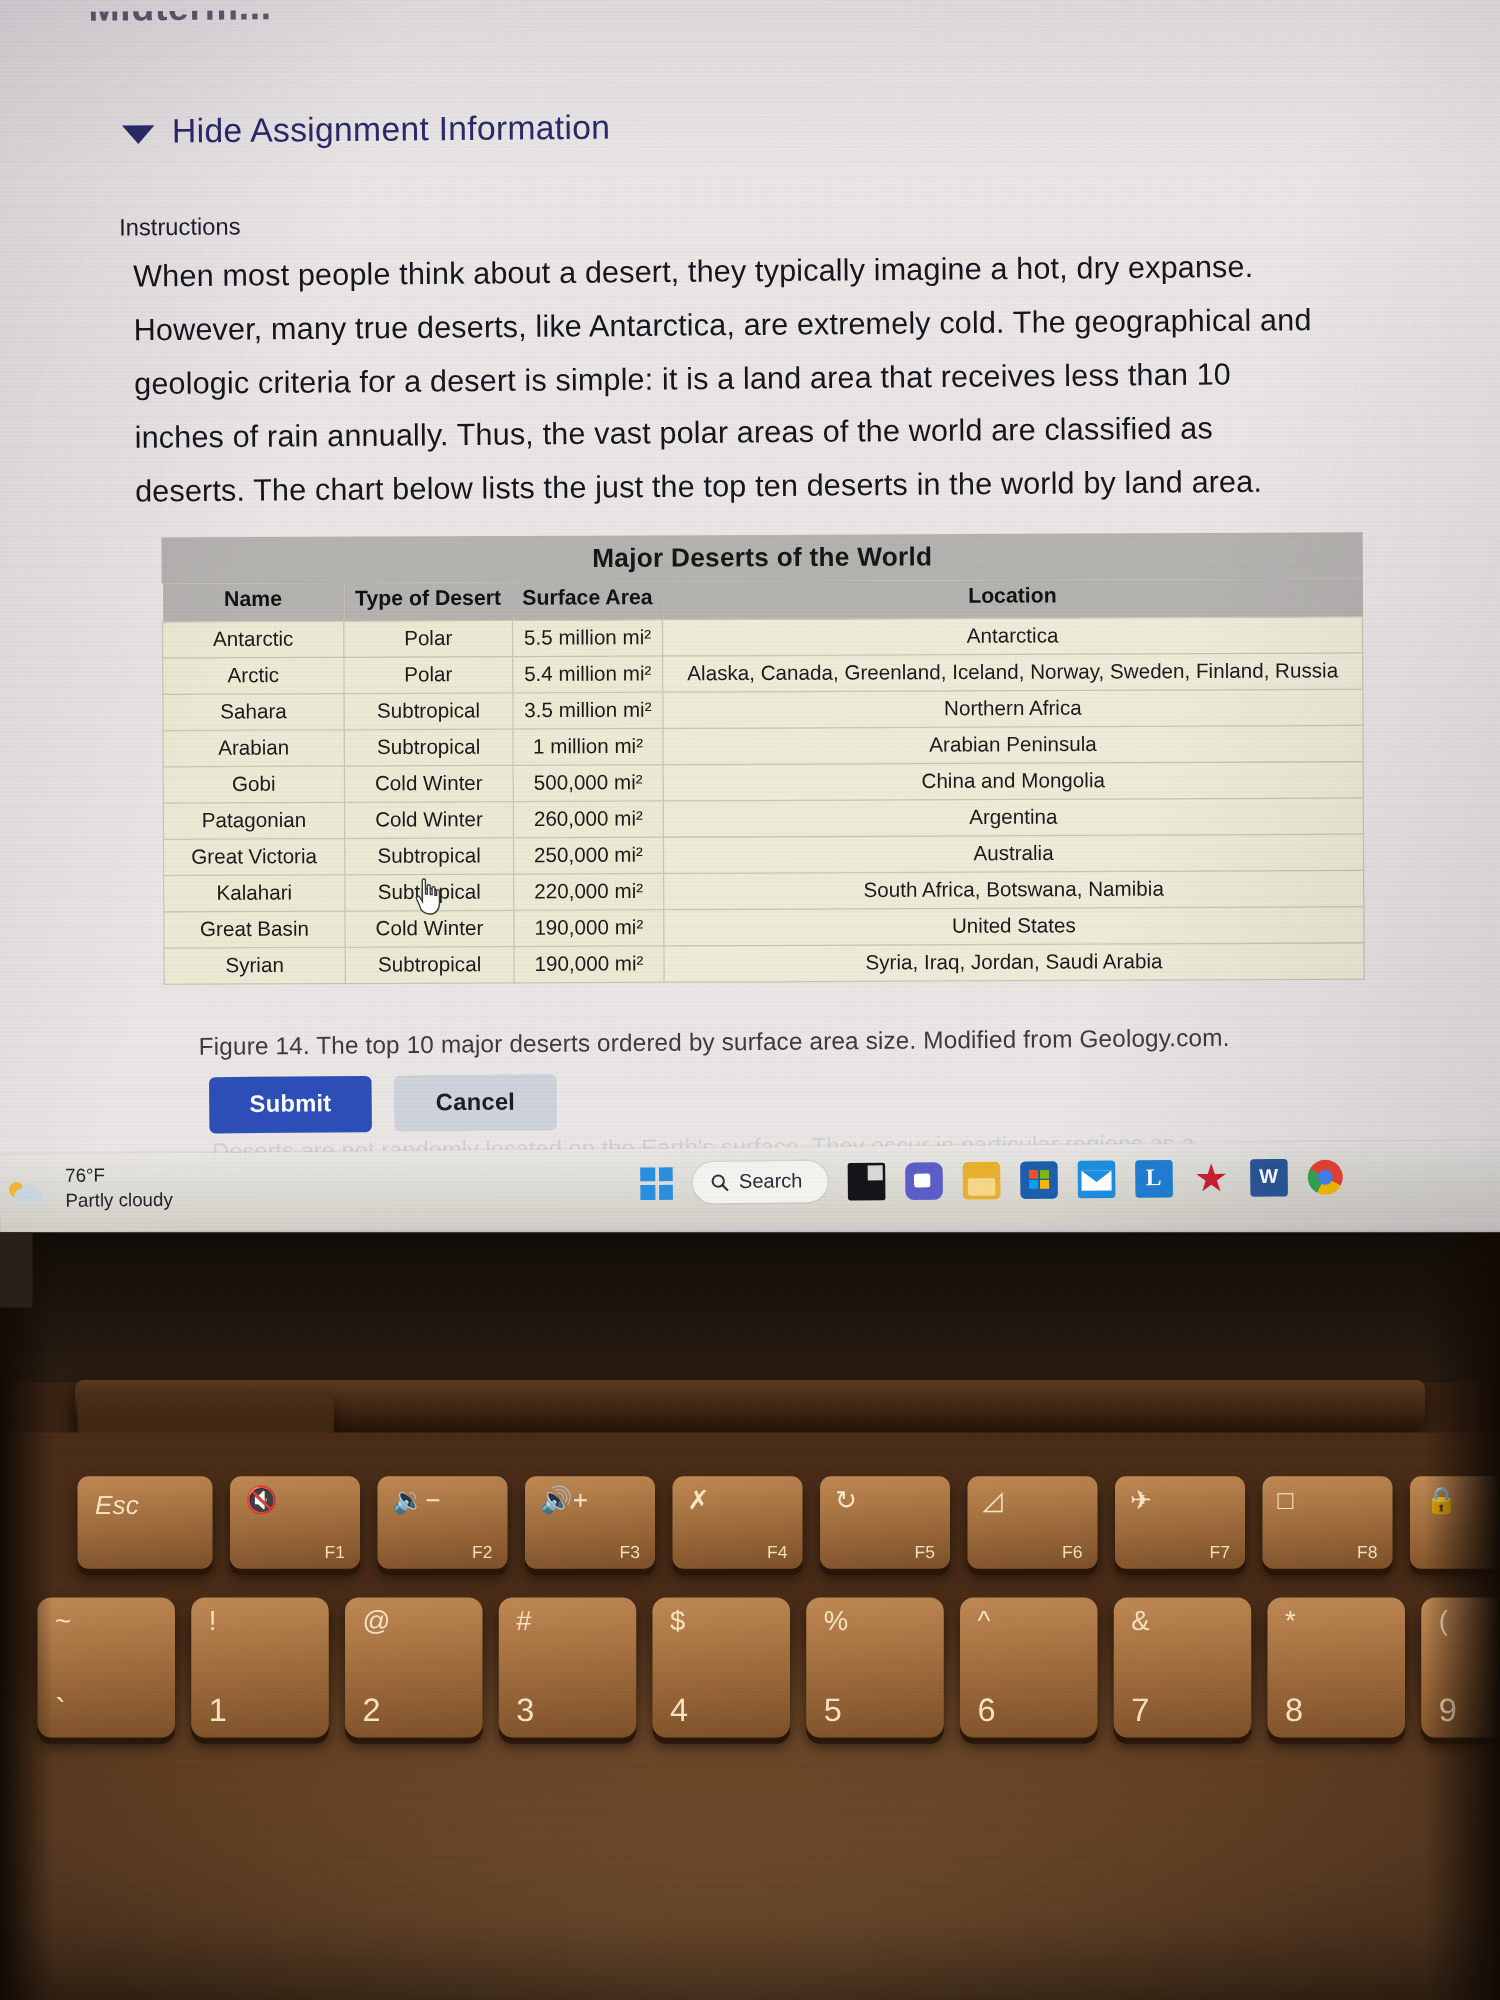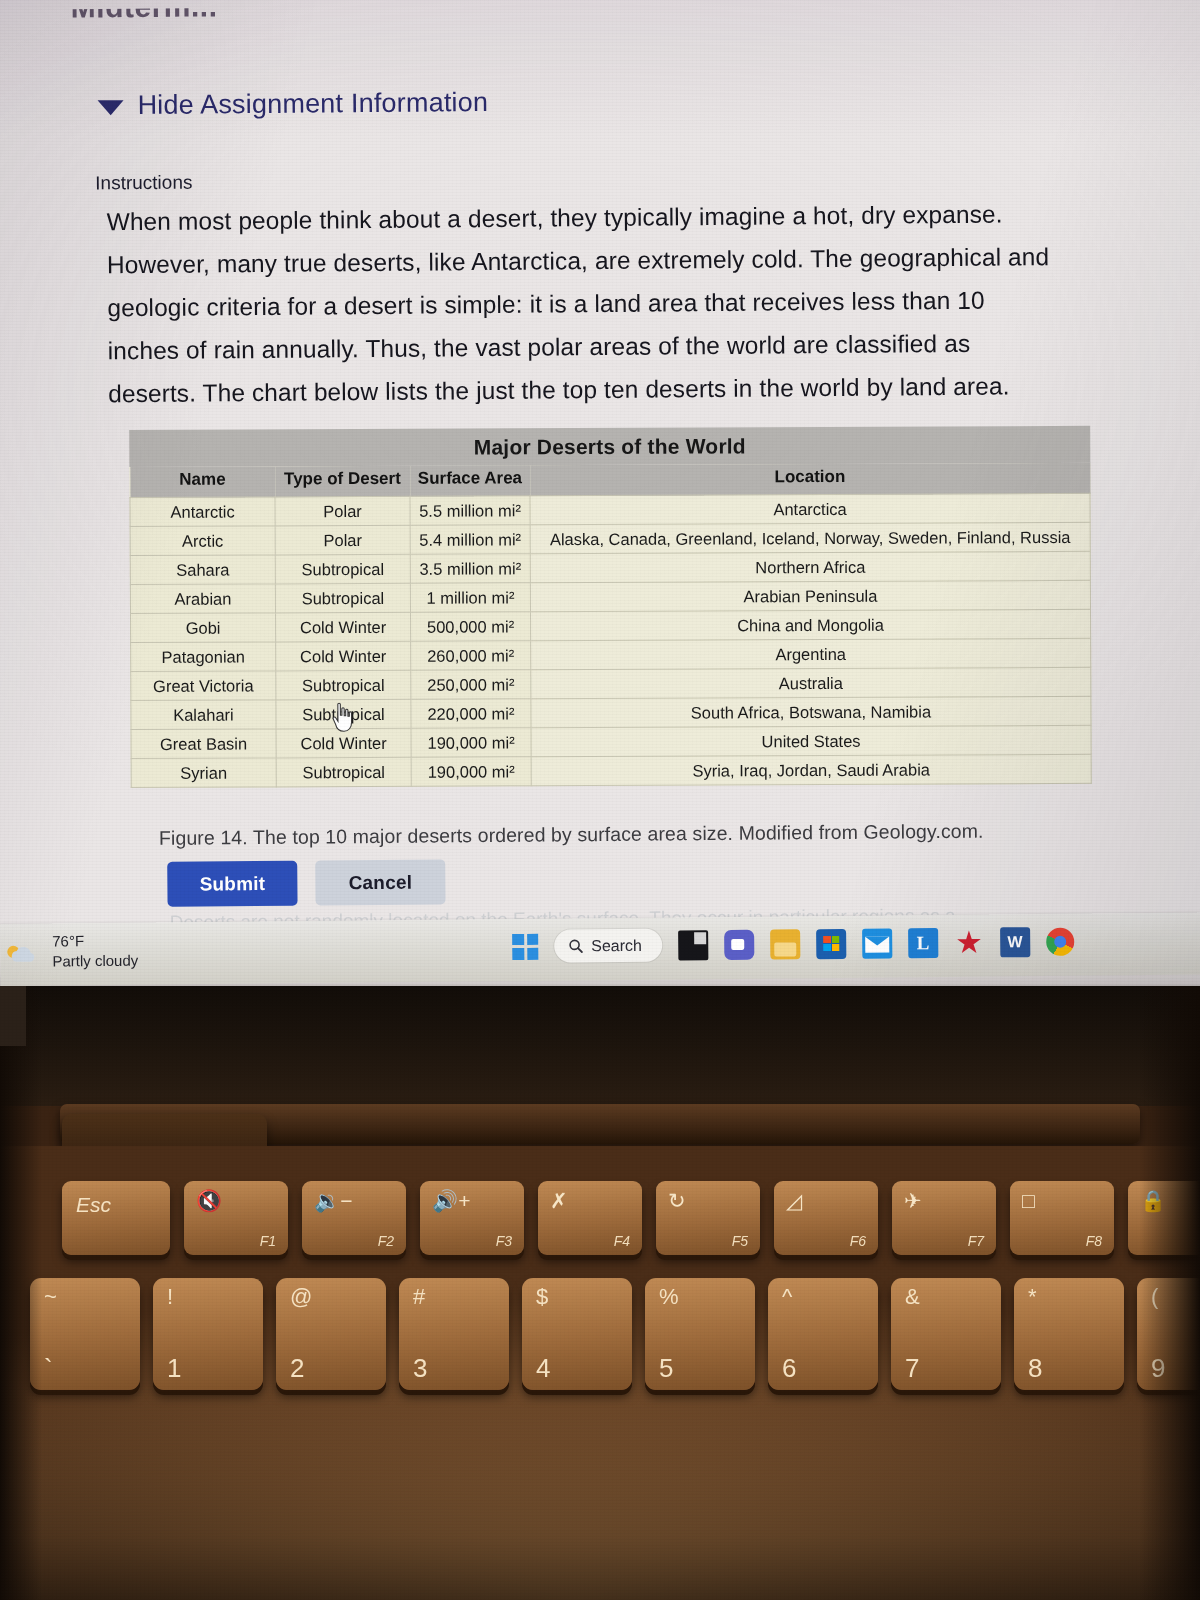--- a/index.html
+++ b/index.html
@@ -214,21 +214,21 @@
     position:relative;border-radius:9px;
     background:linear-gradient(175deg,#c08a54 0%,#9d6a3b 55%,#7d5129 100%);
     box-shadow:0 5px 0 #2a1709, 0 7px 10px rgba(0,0,0,.5);
     color:#f6e3c3;font-family:"Liberation Sans",sans-serif;
     overflow:hidden;
   }
   .key .glyph{
     position:absolute;left:12px;top:9px;font-size:21px;line-height:22px;color:#f8e7c8;
   }
   .key .fn{
-    position:absolute;right:12px;bottom:6px;font-size:14px;font-style:italic;color:#f3dfbd;
+    position:absolute;right:12px;bottom:6px;font-size:14px;color:#f3dfbd;
   }
   .key .esc{position:absolute;left:14px;top:12px;font-size:21px;font-style:italic;}
   .key .up{position:absolute;left:14px;top:6px;font-size:22px;}
   .key .dn{position:absolute;left:14px;bottom:6px;font-size:26px;}
 
   
   #fnrow{left:62px;top:195px;gap:14px;}
   #fnrow .key{width:104px;height:74px;}
   #fnrow .key.esc-k{width:108px;}
 

